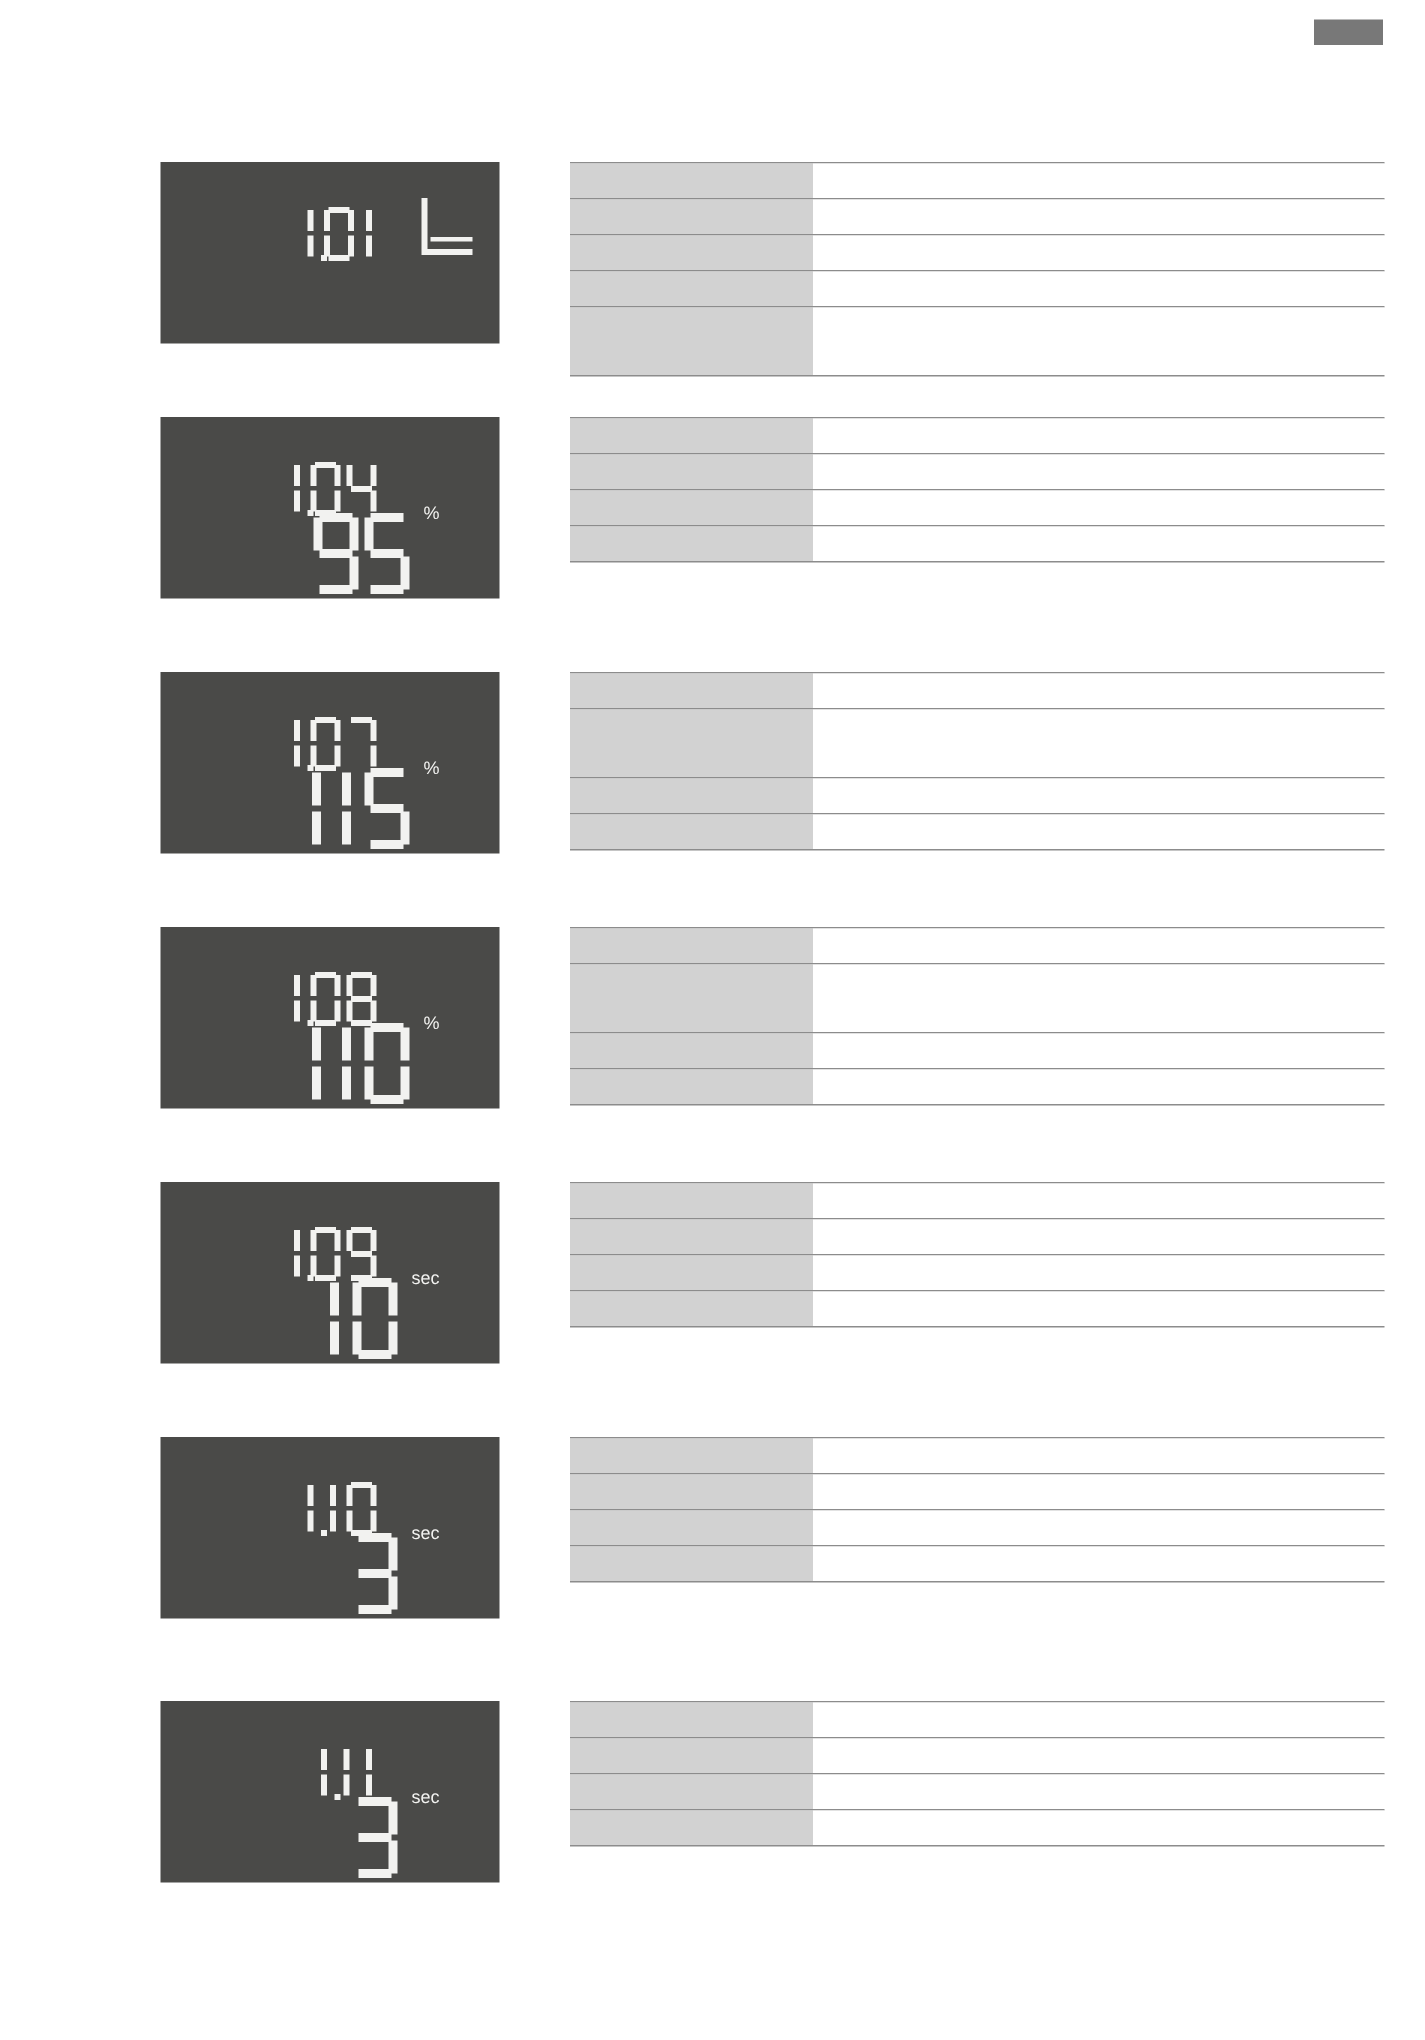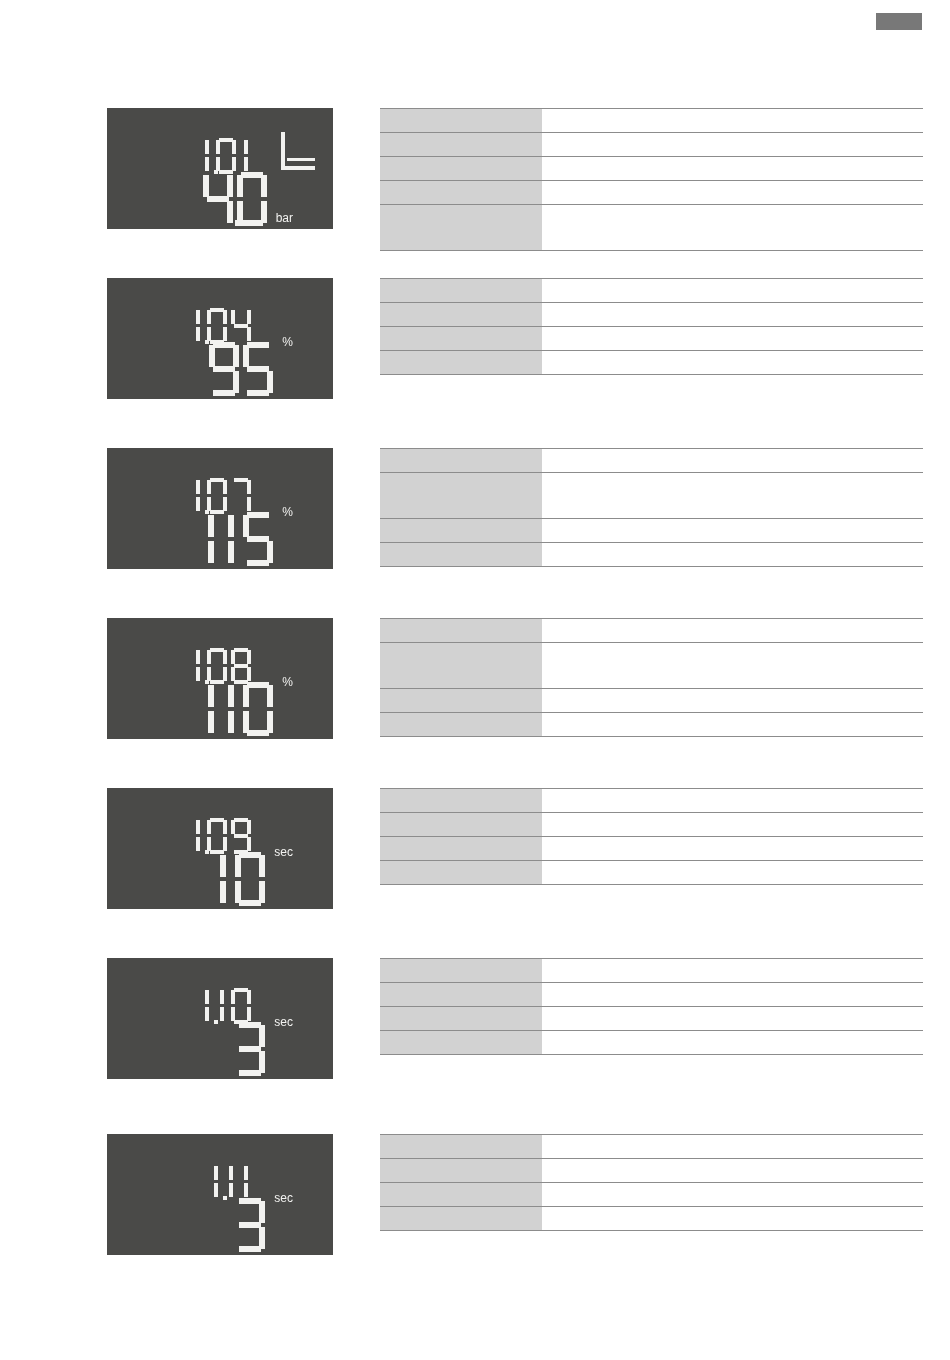--- a/index.html
+++ b/index.html
@@ -175,38 +175,20 @@
                 <i class="c"></i>
                 <i class="d"></i>
                 <i class="e"></i>
                 <i class="f"></i>
               </span>
               <span class="seg sm narrow">
                 <i class="b"></i>
                 <i class="c"></i>
               </span>
             </div>
-            <div class="lcd-value">
-              <span class="seg lg">
-                <i class="f"></i>
-                <i class="g"></i>
-                <i class="b"></i>
-                <i class="c"></i>
-                <span class="dp"></span>
-              </span>
-              <span class="seg lg">
-                <i class="a"></i>
-                <i class="b"></i>
-                <i class="c"></i>
-                <i class="d"></i>
-                <i class="e"></i>
-                <i class="f"></i>
-              </span>
-              <span class="unit base">bar</span>
-            </div>
             <div class="lcd-icon" style="width: 38px; height: 38px;">
               <span class="v"></span>
               <span class="h"></span>
               <span class="h2"></span>
             </div>
           </div>
         </div>
         <div class="tbl" style="width: 543px;">
           <div class="trow" style="height: 24px;">
             <div class="tcell-label" style="flex-basis: 162px; width: 162px;"></div>

